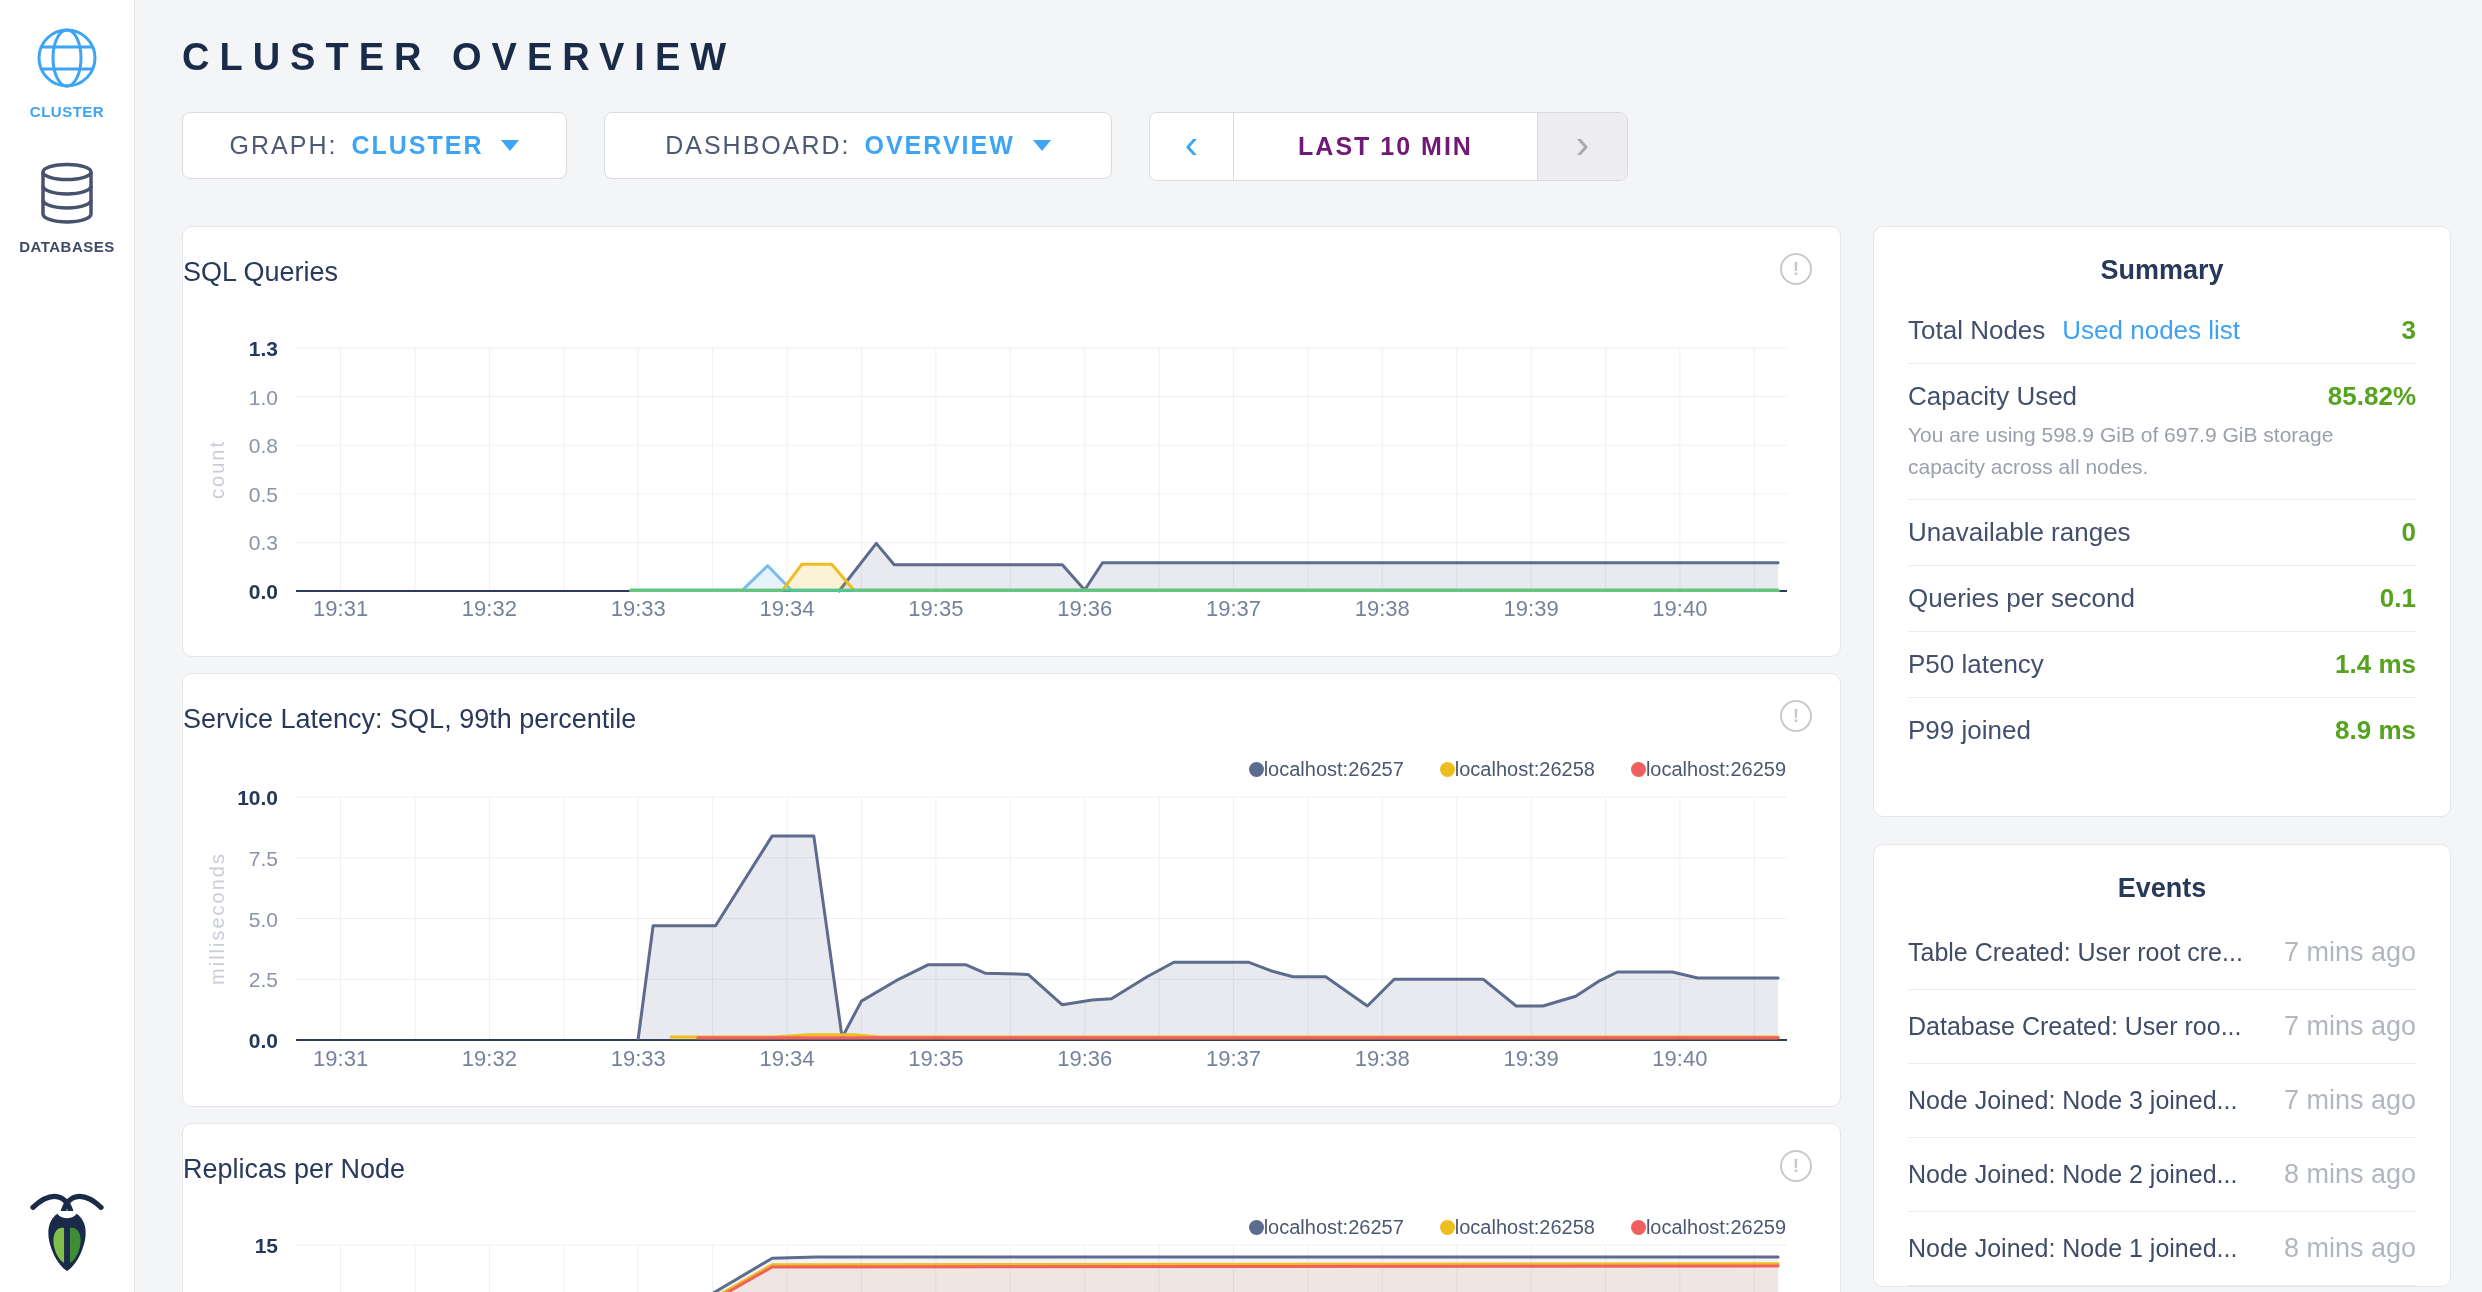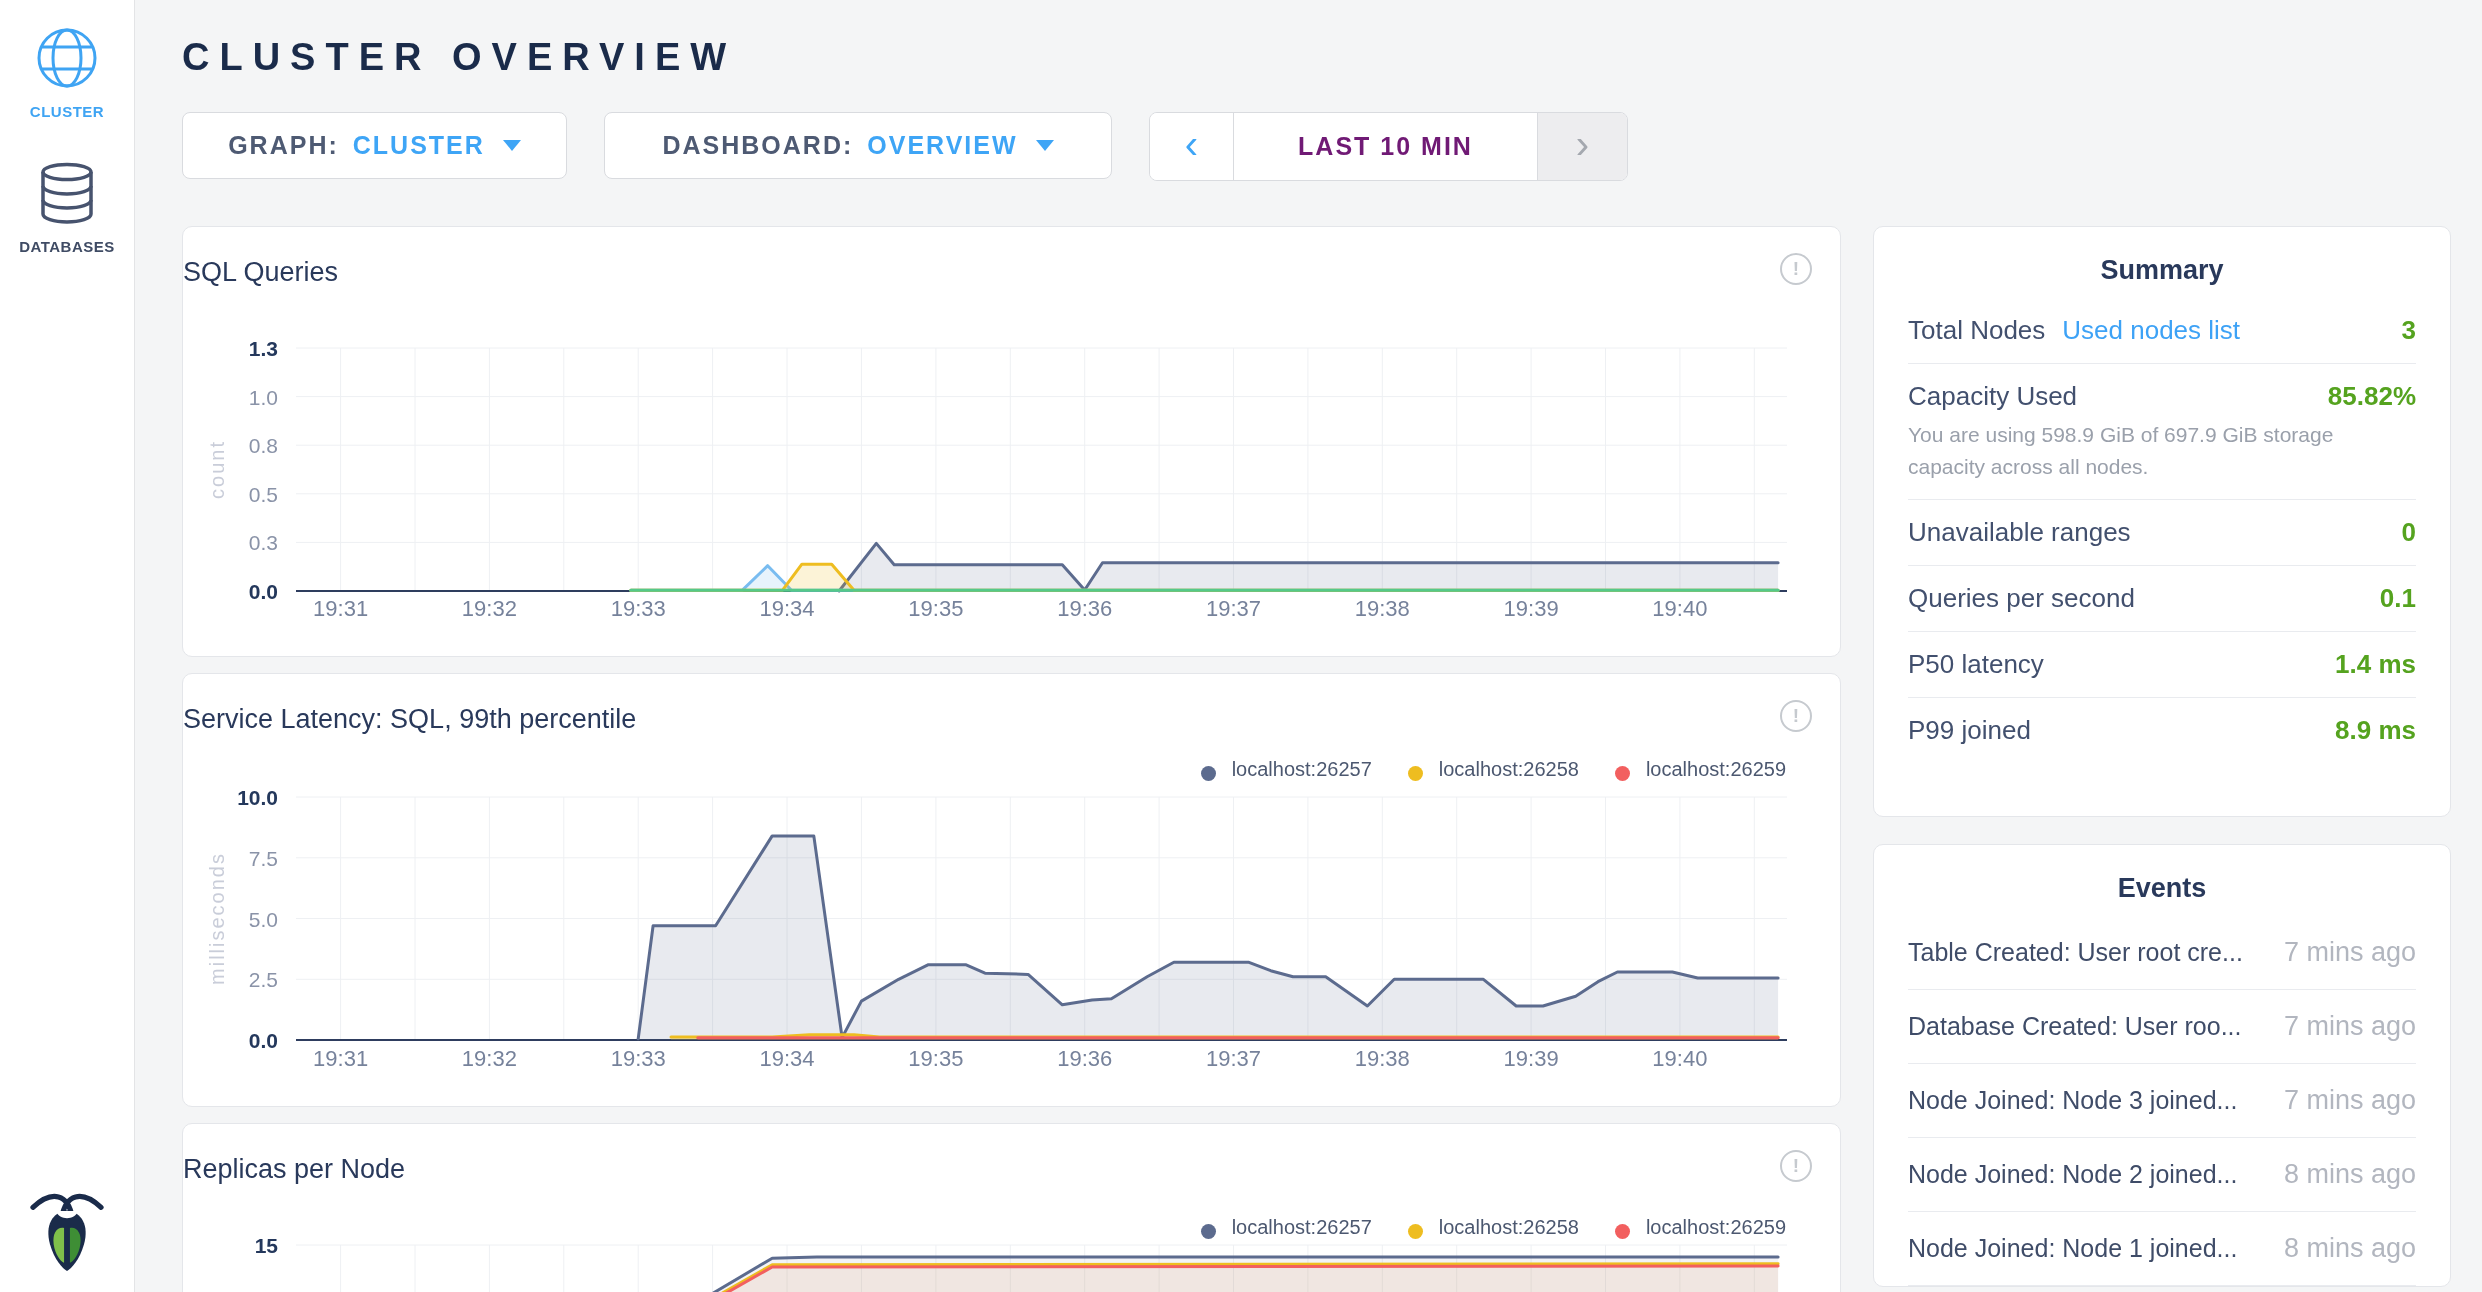--- a/index.html
+++ b/index.html
@@ -15,21 +15,21 @@
   .nav-databases{margin-top:42px;color:#3f4b64}
   .sidebar-logo{position:absolute;bottom:14px;left:50%;transform:translateX(-50%);cursor:pointer}
 
   
   .main{position:absolute;left:135px;top:0;right:0;bottom:0;padding:36px 30px 0 47px}
   h1.page-title{margin:0;font-size:38px;font-weight:700;letter-spacing:10px;color:#1a2b4a}
 
   .controls{display:flex;margin-top:33px;gap:37px;height:67px}
   .dropdown{display:flex;align-items:center;justify-content:center;gap:14px;background:#fff;
             border:1px solid #d9dbdf;border-radius:8px;font-size:25px;letter-spacing:2px;cursor:pointer}
-  .dd-label{color:#4e5a73;font-weight:700}
+  .dd-label{color:#4e5a73;font-weight:400}
   .dd-value{color:#3ea5f6;font-weight:600}
   .caret{width:0;height:0;border-left:9px solid transparent;border-right:9px solid transparent;
          border-top:11px solid #3ea5f6;margin-left:4px}
   .dd-graph{width:383px}
   .dd-dash{width:506px}
 
   .timesel{display:flex;height:67px;background:#fff;border:1px solid #d9dbdf;border-radius:8px;overflow:hidden}
   .ts-btn{display:flex;align-items:center;justify-content:center;font-size:40px;line-height:1;
           color:#3ea5f6;background:#fff;cursor:pointer;padding-bottom:6px}
   .ts-prev{width:83px;border-right:1px solid #d9dbdf}
@@ -40,21 +40,21 @@
   .content{display:flex;gap:32px;margin-top:47px}
   .charts{display:flex;flex-direction:column;gap:16px;width:1659px}
 
   .chart-card{position:relative;background:#fff;border:1px solid #e4e6ea;border-radius:10px;overflow:hidden}
   .chart-title{position:absolute;top:30px;left:0;right:0;text-align:left;font-size:27px;
                font-weight:400;color:#29395b}
   .info-icon{position:absolute;top:26px;right:28px;width:28px;height:28px;border:2px solid #c6cacf;
              border-radius:50%;color:#c6cacf;font-size:19px;font-weight:700;display:flex;
              align-items:center;justify-content:center;cursor:pointer}
   .legend{position:absolute;right:54px;display:flex;gap:36px}
-  .legend-entry{display:flex;align-items:flex-end;gap:16px;cursor:pointer}
+  .legend-entry{display:flex;align-items:center;gap:0;cursor:pointer}
   .legend-dot{width:15px;height:15px;border-radius:50%}
   .legend-label{font-size:20px;color:#4c5870}
   .chart-svg{position:absolute;left:0;top:0}
   .ytick{font-size:21px;fill:#8a93a8}
   .ytick.strong{fill:#24385c;font-weight:700}
   .xtick{font-size:22px;fill:#76829b}
   .unit-label{font-size:20px;fill:#c9cdd9;letter-spacing:2px}
 
   
   .rightcol{width:578px;display:flex;flex-direction:column;gap:27px}

